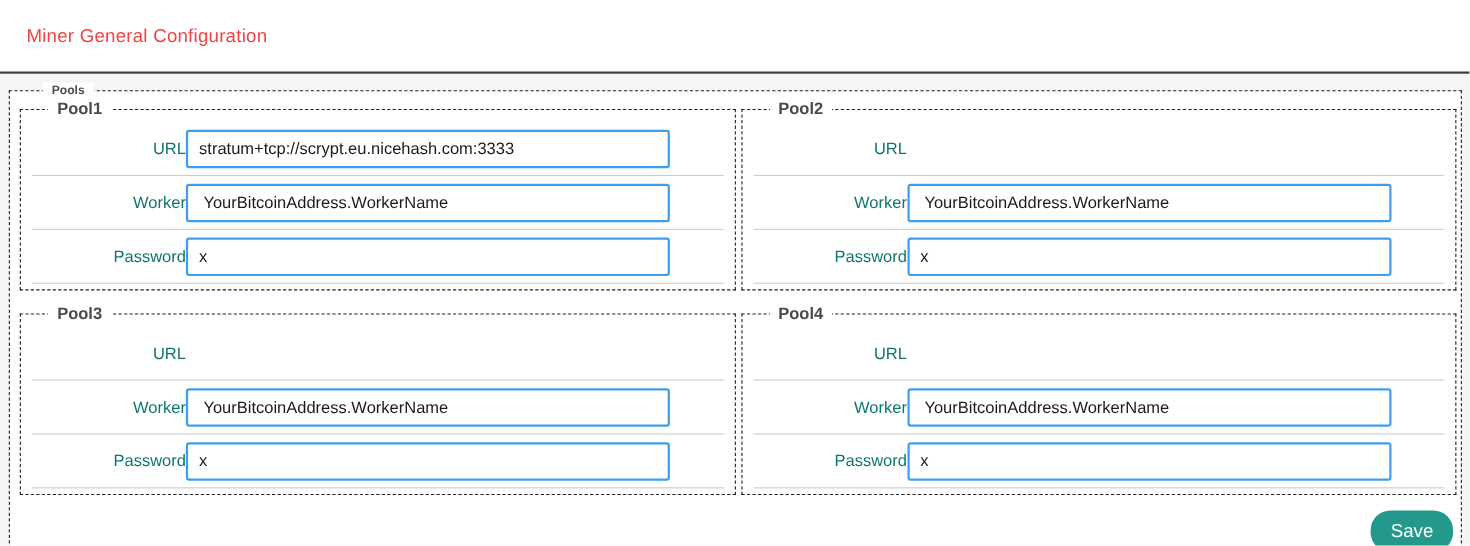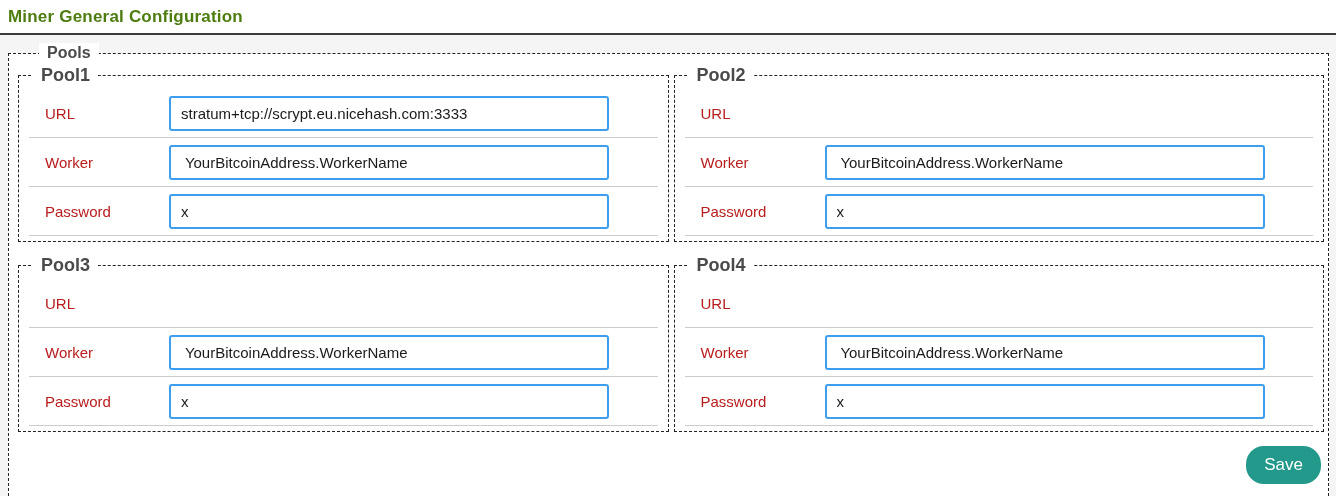--- a/index.html
+++ b/index.html
@@ -19,50 +19,50 @@
     width:1336px;height:496px;overflow:hidden;
     font-family:"Liberation Sans","DejaVu Sans",sans-serif;
     background:var(--body-bg);color:var(--text);
   }
   .header{
     background:#ffffff;
     padding:7px 8px 6px 8px;
     border-bottom:2px solid var(--header-rule);
   }
   .header h1{
-    margin:0;font-size:17px;font-weight:bold;color:#4d7c0f;letter-spacing:0.2px;
+    margin:16px;font-size:17px;font-weight:normal;color:#ef4444;letter-spacing:0.2px;
   }
   .content{padding:8px 7px 2px 8px;}
   fieldset{
     border:1px dashed var(--dash);
     background:#ffffff;
     margin:0;padding:0;
   }
   fieldset.outer{padding:1px 4px 9px 9px;}
   legend{
     font-weight:bold;color:var(--legend-color);
-    background:#ffffff;padding:1px 8px;font-size:16px;
+    background:#ffffff;padding:1px 8px;font-size:11px;
   }
   legend.outer-legend{margin-left:21px;}
-  legend.pool-legend{margin-left:4px;font-size:18px;}
+  legend.pool-legend{margin-left:15px;font-size:15px;}
   .pool-grid{
     display:grid;
     grid-template-columns:1fr 1fr;
     column-gap:5px;row-gap:12px;
   }
   fieldset.pool{padding:2px 10px 5px 10px;}
   .field-row{
     display:flex;align-items:center;
     height:49px;
     border-bottom:1px solid var(--separator);
   }
   .field-label{
     flex:0 0 140px;
     padding-left:16px;
-    font-size:15px;color:#b91c1c;
+    font-size:15px;color:#0f766e;text-align:right;
   }
   .input-wrap{position:relative;display:inline-block;}
   input.field-input{
     width:440px;height:35px;
     border:2px solid var(--input-border);
     border-radius:3px;
     padding:12px 10px;
     font-family:"Liberation Sans","DejaVu Sans",sans-serif;
     font-size:15px;color:var(--text);
     background:#ffffff;

